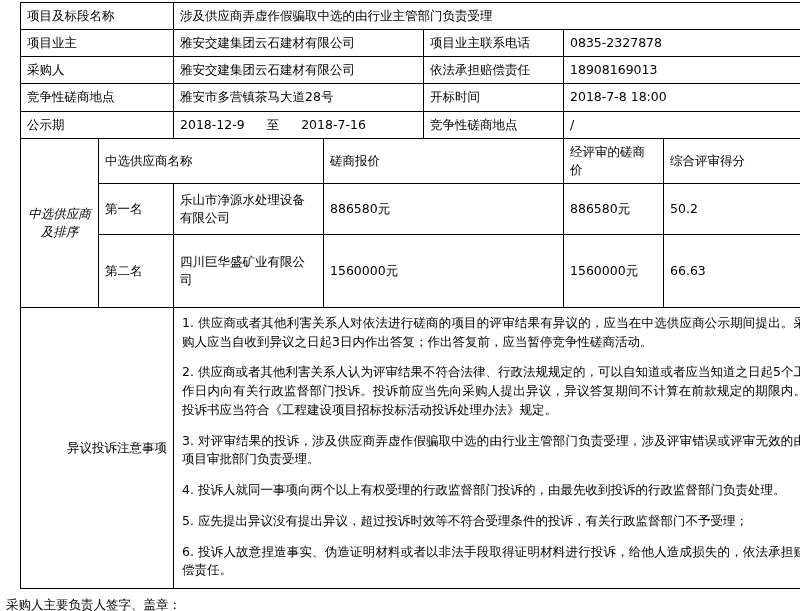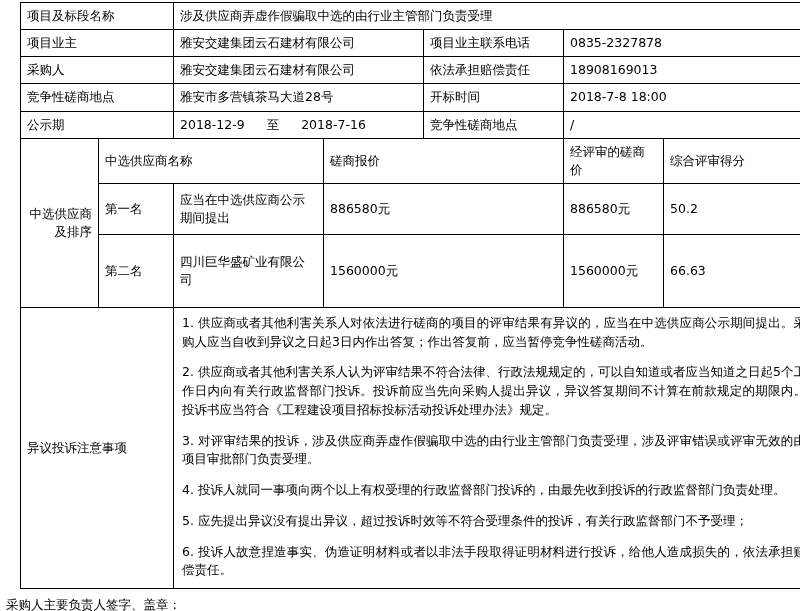--- a/index.html
+++ b/index.html
@@ -37,21 +37,21 @@
     word-break: break-all;
   }
   td.label {
     white-space: nowrap;
   }
   td.tall {
     height: 38px;
   }
   .notes-cell {
     vertical-align: middle;
-    text-align: left;
+    text-align: right;
     white-space: nowrap;
   }
   .notes-list {
     padding: 2px 2px 2px 2px;
   }
   .notes-list p {
     margin: 0 0 12px 0;
     line-height: 1.5;
     text-align: justify;
   }
@@ -60,21 +60,22 @@
   }
   .footer {
     margin: 6px 0 0 6px;
     line-height: 1.55;
     font-size: 12.5px;
   }
   .footer .foot-line {
     margin: 0;
   }
   .rank-head {
-    text-align: right;
+    text-align: center;
+    font-style: italic;
   }
 </style>
 </head>
 <body>
 
 <div class="sheet">
 
   <table class="main">
     <colgroup>
       <col style="width:78px">
@@ -123,21 +124,21 @@
 
       <tr>
         <td class="rank-head tall" rowspan="3">中选供应商及排序</td>
         <td colspan="2">中选供应商名称</td>
         <td colspan="2">磋商报价</td>
         <td>经评审的磋商价</td>
         <td>综合评审得分</td>
       </tr>
       <tr>
         <td style="height:42px">第一名</td>
-        <td>应当在中选供应商公示期间提出</td>
+        <td>乐山市净源水处理设备有限公司</td>
         <td colspan="2">886580元</td>
         <td>886580元</td>
         <td>50.2</td>
       </tr>
       <tr>
         <td style="height:64px">第二名</td>
         <td>四川巨华盛矿业有限公司</td>
         <td colspan="2">1560000元</td>
         <td>1560000元</td>
         <td>66.63</td>

